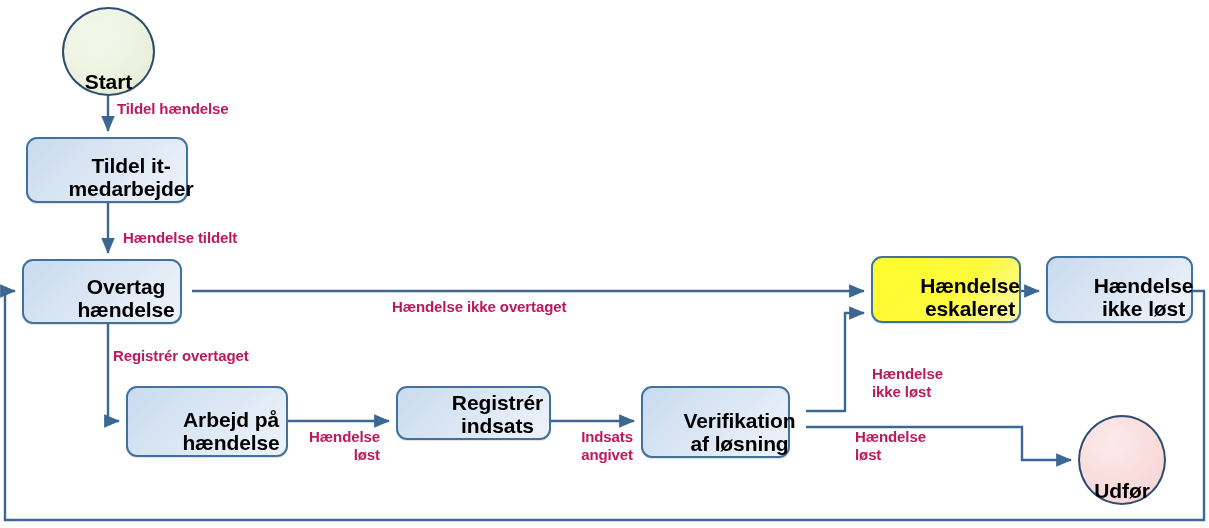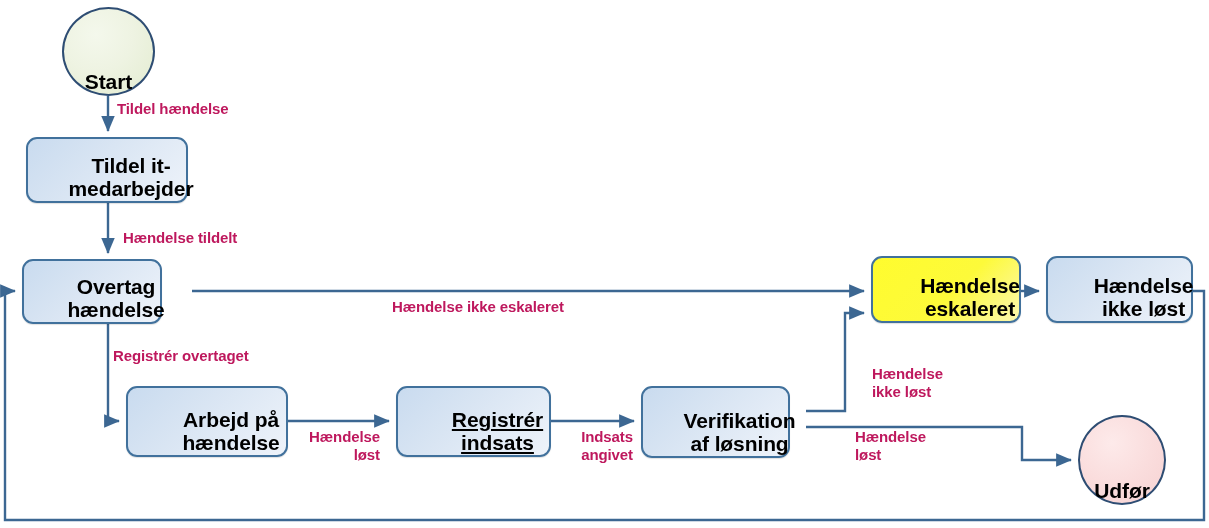--- a/index.html
+++ b/index.html
@@ -107,31 +107,31 @@
 
   <div class="node terminator start" style="left:62px; top:7px; width:93px; height:89px;">
     <span class="lbl">Start</span>
   </div>
 
   <div class="node proc" style="left:26px; top:137px; width:162px; height:66px;">
     <span class="lbl">Tildel it-
 medarbejder</span>
   </div>
 
-  <div class="node proc" style="left:22px; top:259px; width:140px; height:65px;">
+  <div class="node proc" style="left:22px; top:259px; width:160px; height:65px;">
     <span class="lbl">Overtag
 hændelse</span>
   </div>
 
   <div class="node proc" style="left:126px; top:386px; width:162px; height:71px;">
     <span class="lbl">Arbejd på
 hændelse</span>
   </div>
 
-  <div class="node proc" style="left:396px; top:386px; width:155px; height:71px;text-decoration:underline;">
+  <div class="node proc" style="left:396px; top:386px; width:155px; height:54px;">
     <span class="lbl">Registrér
 indsats</span>
   </div>
 
   <div class="node proc" style="left:641px; top:386px; width:149px; height:72px;">
     <span class="lbl">Verifikation
 af løsning</span>
   </div>
 
   <div class="node proc escalated" style="left:871px; top:256px; width:150px; height:67px;">
@@ -145,21 +145,21 @@
   </div>
 
   <div class="node terminator end" style="left:1078px; top:415px; width:88px; height:90px;">
     <span class="lbl">Udfør</span>
   </div>
 
   <div class="edge-label" style="left:117px; top:100px;">Tildel hændelse</div>
 
   <div class="edge-label" style="left:123px; top:221px;margin-top:8px;">Hændelse tildelt</div>
 
-  <div class="edge-label" style="left:392px; top:298px;">Hændelse ikke eskaleret</div>
+  <div class="edge-label" style="left:392px; top:298px;">Hændelse ikke overtaget</div>
 
   <div class="edge-label" style="left:113px; top:347px;">Registrér overtaget</div>
 
   <div class="edge-label right" style="left:296px; top:428px; width:84px;">Hændelse
 løst</div>
 
   <div class="edge-label right" style="left:558px; top:428px; width:75px;">Indsats
 angivet</div>
 
   <div class="edge-label" style="left:872px; top:365px;">Hændelse

